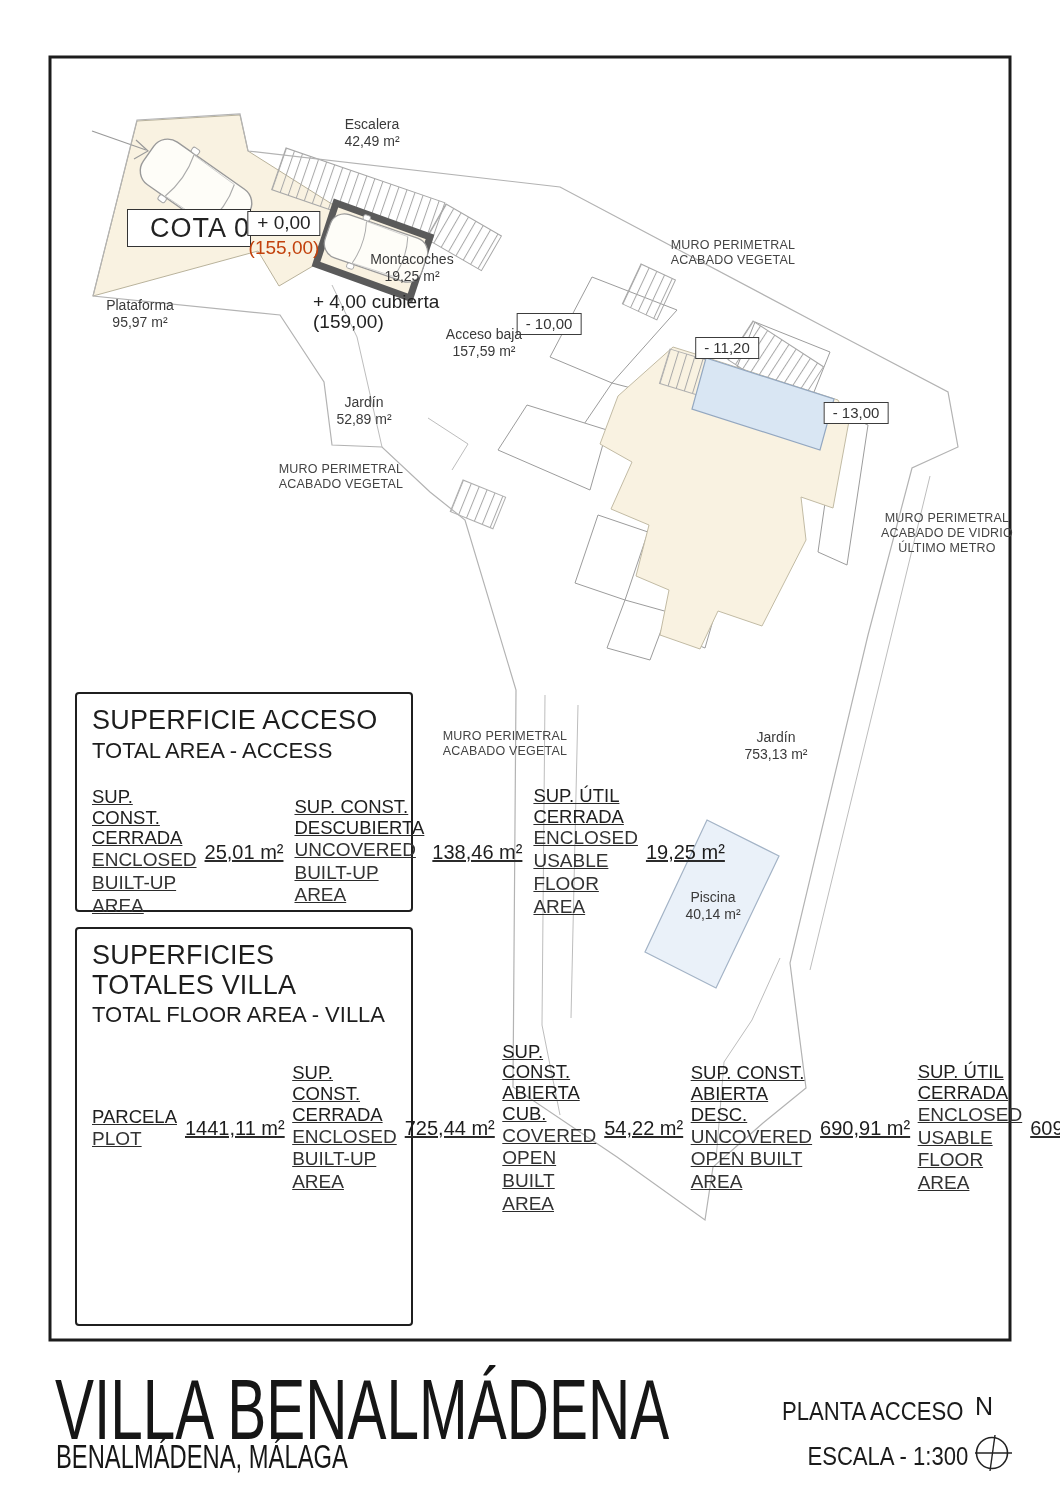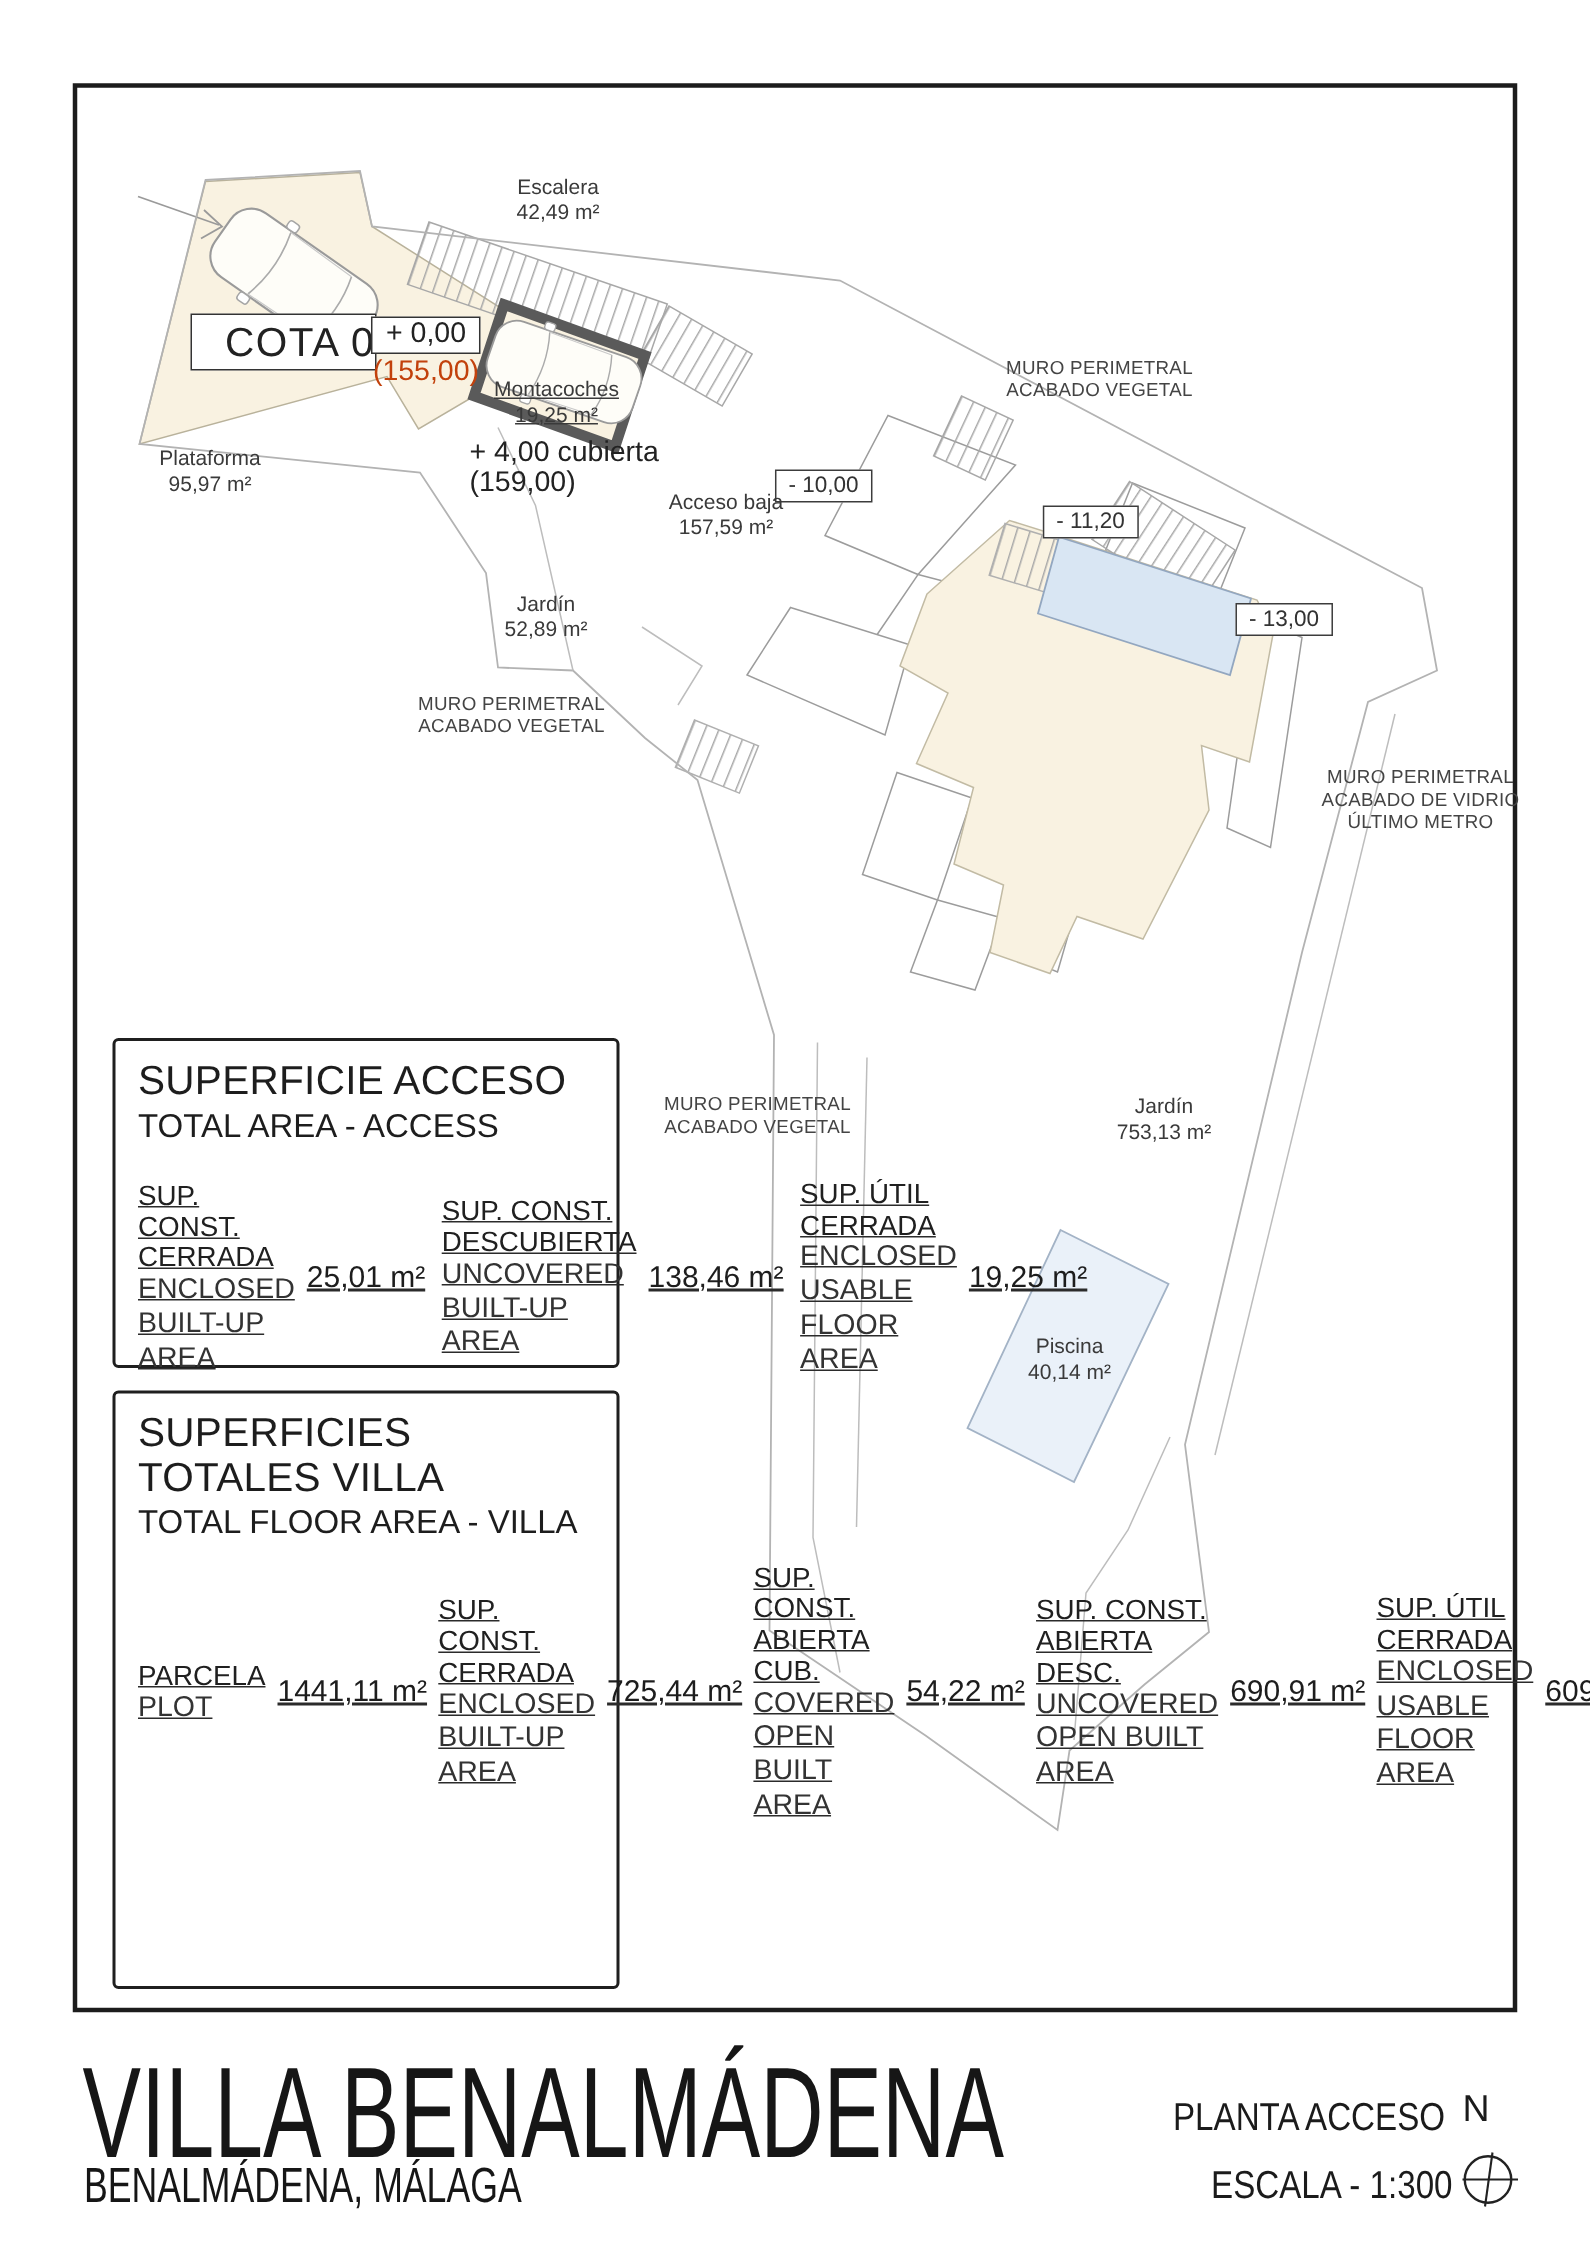--- a/index.html
+++ b/index.html
@@ -154,21 +154,21 @@
   <div class="zero-group">
     <span class="zero-box">+ 0,00</span>
     <div class="zero-elev">(155,00)</div>
   </div>
 
   <div class="plan-label" style="left:140px; top:249px;margin-top:48px;">
     <span class="ln">Plataforma</span>
     <span class="ln">95,97 m²</span>
   </div>
 
-  <div class="plan-label" style="left:371px; top:251px;text-decoration:underline;">
+  <div class="plan-label" style="left:412px; top:251px;">
     <span class="ln">Montacoches</span>
     <span class="ln">19,25 m²</span>
   </div>
 
   <div class="cubierta">
     <div>+ 4,00 cubierta</div>
     <div>(159,00)</div>
   </div>
 
   <div class="plan-label muro" style="left:733px; top:238px;">

